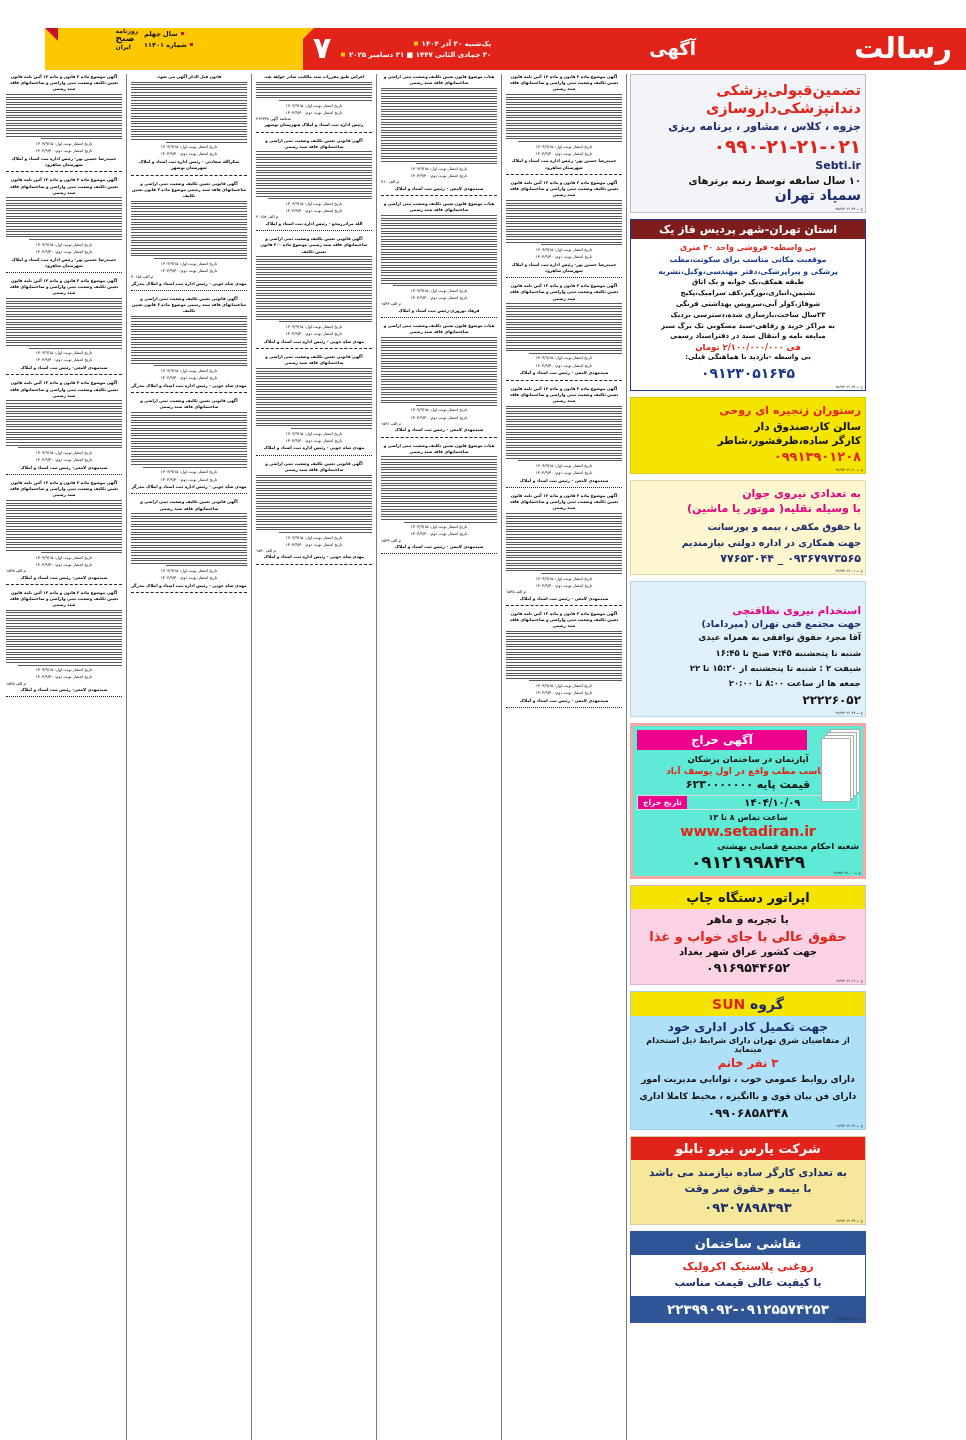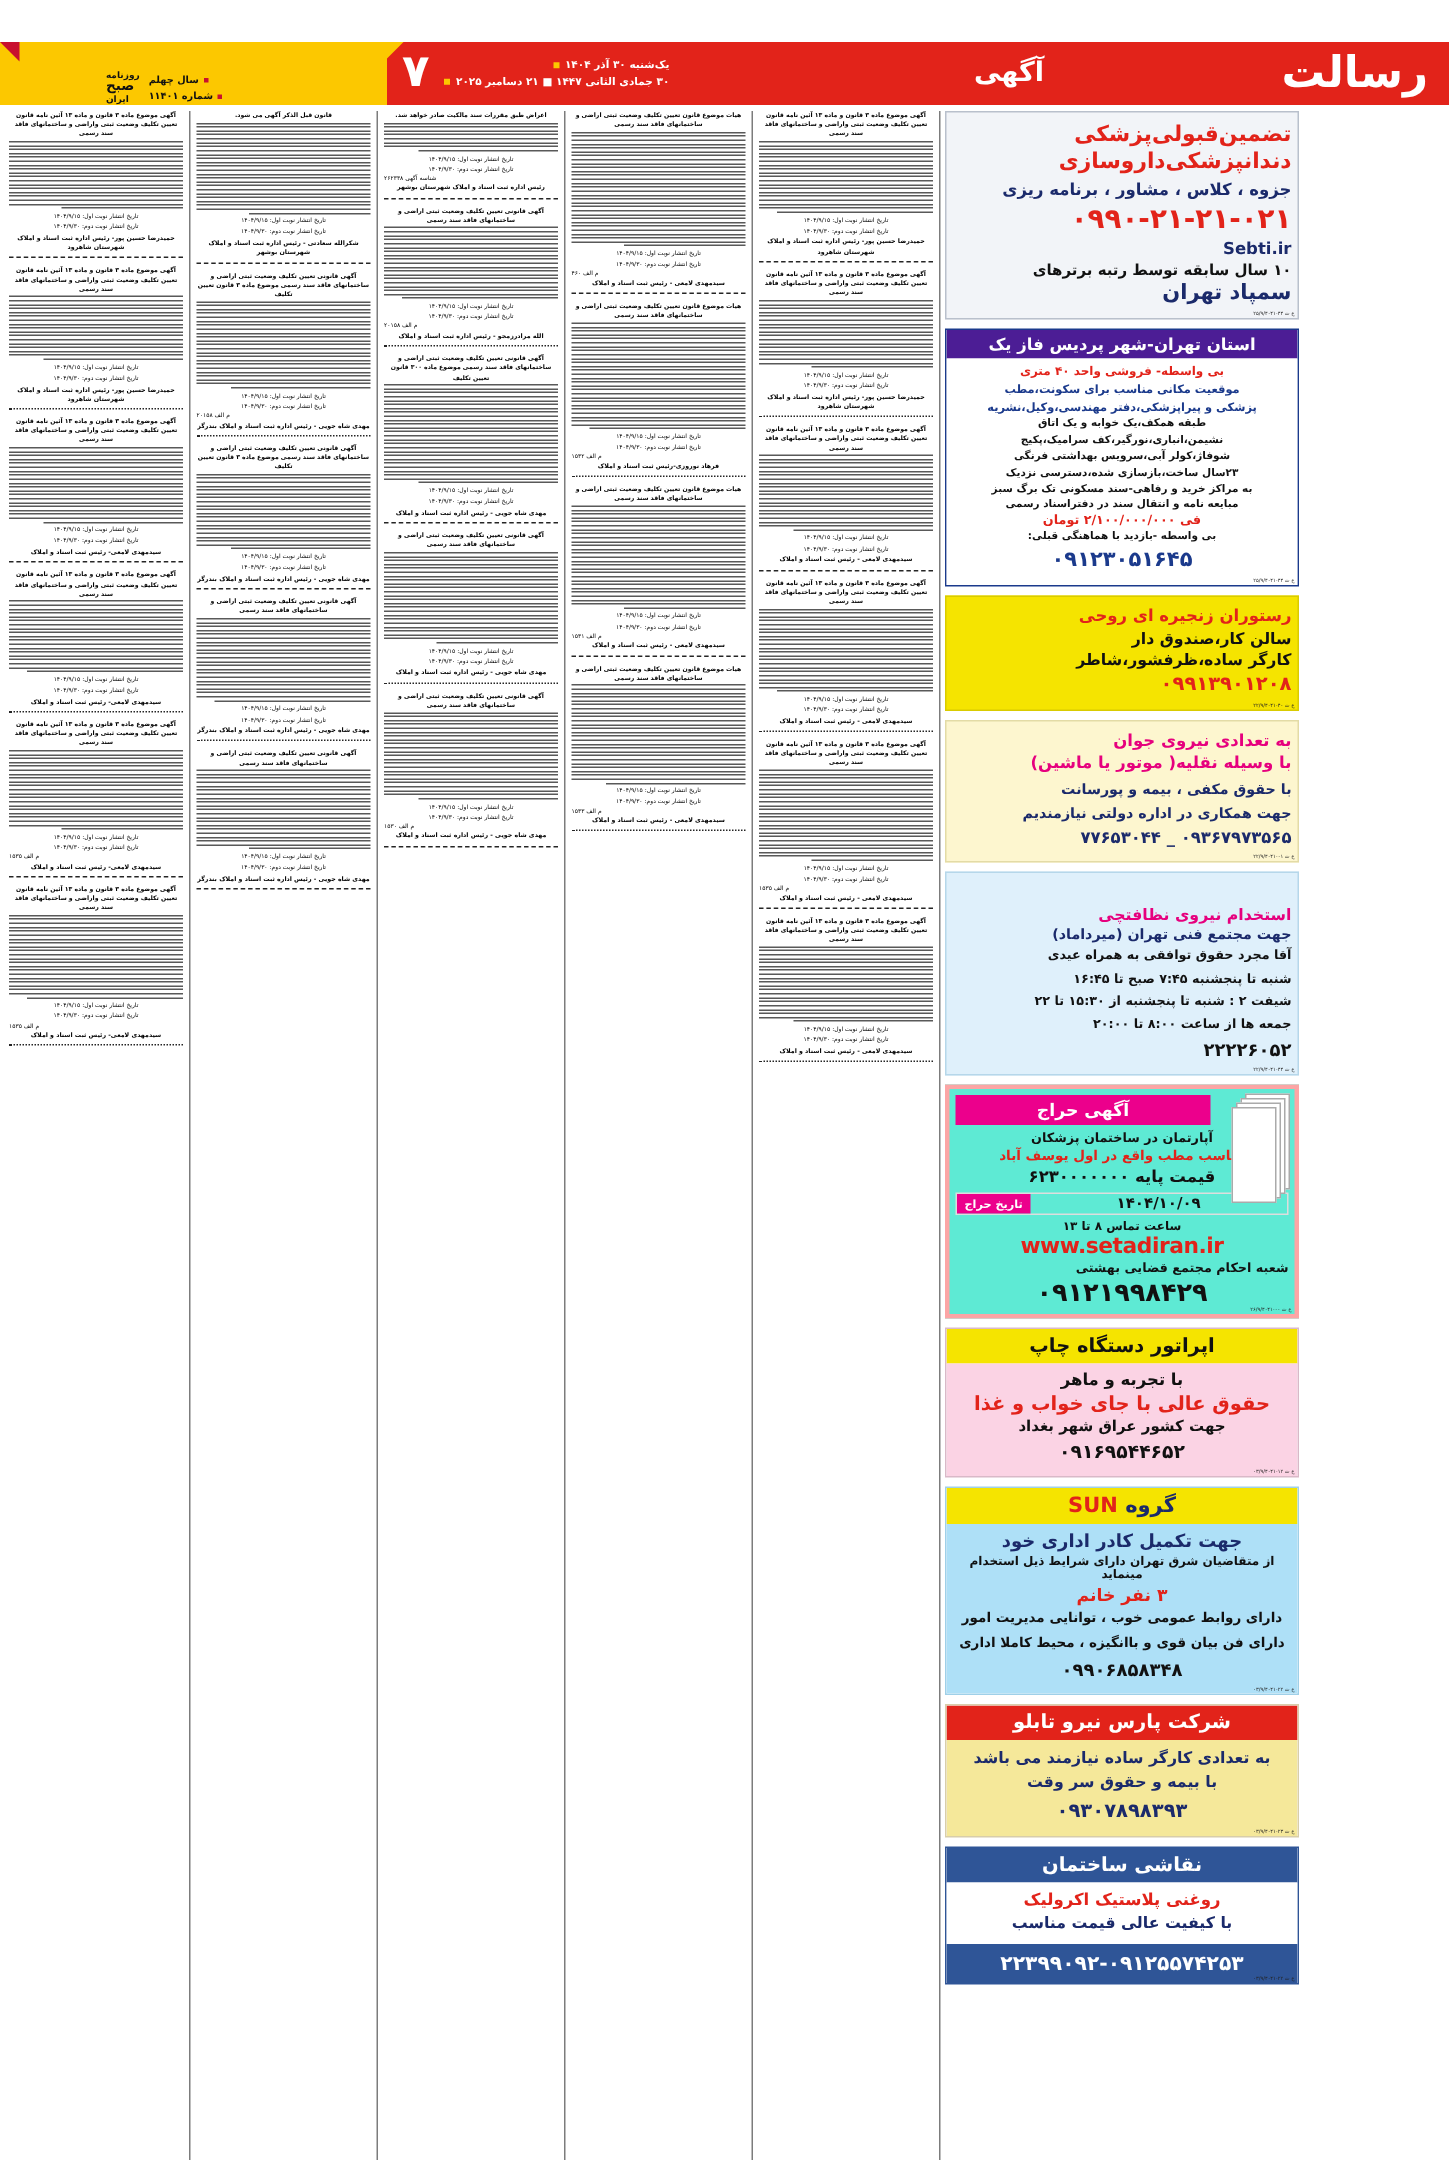--- a/index.html
+++ b/index.html
@@ -12,22 +12,23 @@
   }
   .page { position: relative; width: 966px; height: 1440px; background:#fff; }
 
   
   .masthead {
     position: absolute; top: 28px; right: 0; left: 0; height: 42px;
     display: flex; flex-direction: row-reverse; align-items: stretch;
   }
   .mast-yellow {
     background: #fcc800; width: 258px; position: relative;
-    display: flex; align-items: flex-end; justify-content: flex-start;
+    display: flex; align-items: flex-start; justify-content: flex-start;
     padding-right: 10px;
+    margin-left: 45px;
   }
   .mast-yellow .corner {
     position:absolute; top:0; left:-0px; width:0; height:0;
     border-top: 13px solid #c8102e; border-left: 13px solid transparent;
   }
   .pub-info {
     display:flex; flex-direction: row-reverse; align-items:center; gap:6px;
     margin-right: 100px;
   }
   .pub-stack { display:flex; flex-direction:column; align-items:flex-end; line-height:1.05; }
@@ -120,21 +121,21 @@
   .ad1 { background:#f2f4f8; border:1px solid #b9c0cc; padding:7px 4px 9px; }
   .ad1 .t1 { color:#e2231a; font-size:14.5px; font-weight:700; line-height:1.22; }
   .ad1 .t2 { color:#1b2a6b; font-size:11px; font-weight:700; margin-top:3px; }
   .ad1 .t3 { color:#e2231a; font-size:18.5px; font-weight:700; margin-top:3px; letter-spacing:.5px;}
   .ad1 .t4 { color:#1b2a6b; font-size:11px; font-weight:700; margin-top:2px; }
   .ad1 .t5 { color:#111; font-size:10px; font-weight:700; margin-top:3px; }
   .ad1 .t6 { color:#1b2a6b; font-size:14px; font-weight:700; margin-top:1px; }
 
   
   .ad2 { border:1px solid #1b3a8c; }
-  .ad2 .hdr { background:#4c1d95; color:#fff; font-size:11px; padding:3px 0; }
+  .ad2 .hdr { background:#7f1d1d; color:#fff; font-size:11px; padding:3px 0; }
   .ad2 .bdy { background:#fff; padding:3px 4px 9px; }
   .ad2 .r { color:#e2231a; font-size:8px; font-weight:700; line-height:1.5;}
   .ad2 .b { color:#1b3a8c; font-size:7.6px; font-weight:700; line-height:1.5; }
   .ad2 .k { color:#111; font-size:7px; font-weight:700; line-height:1.55;}
   .ad2 .price { color:#e2231a; font-size:8.5px; font-weight:700; }
   .ad2 .phone { color:#1b3a8c; font-size:14px; font-weight:700; letter-spacing:.4px; margin-top:2px;}
 
   
   .ad3 { background:#f5e400; padding:6px 4px 9px; border:1px solid #d9cb00;}
   .ad3 .t1 { color:#e2231a; font-size:11px; font-weight:700; }

